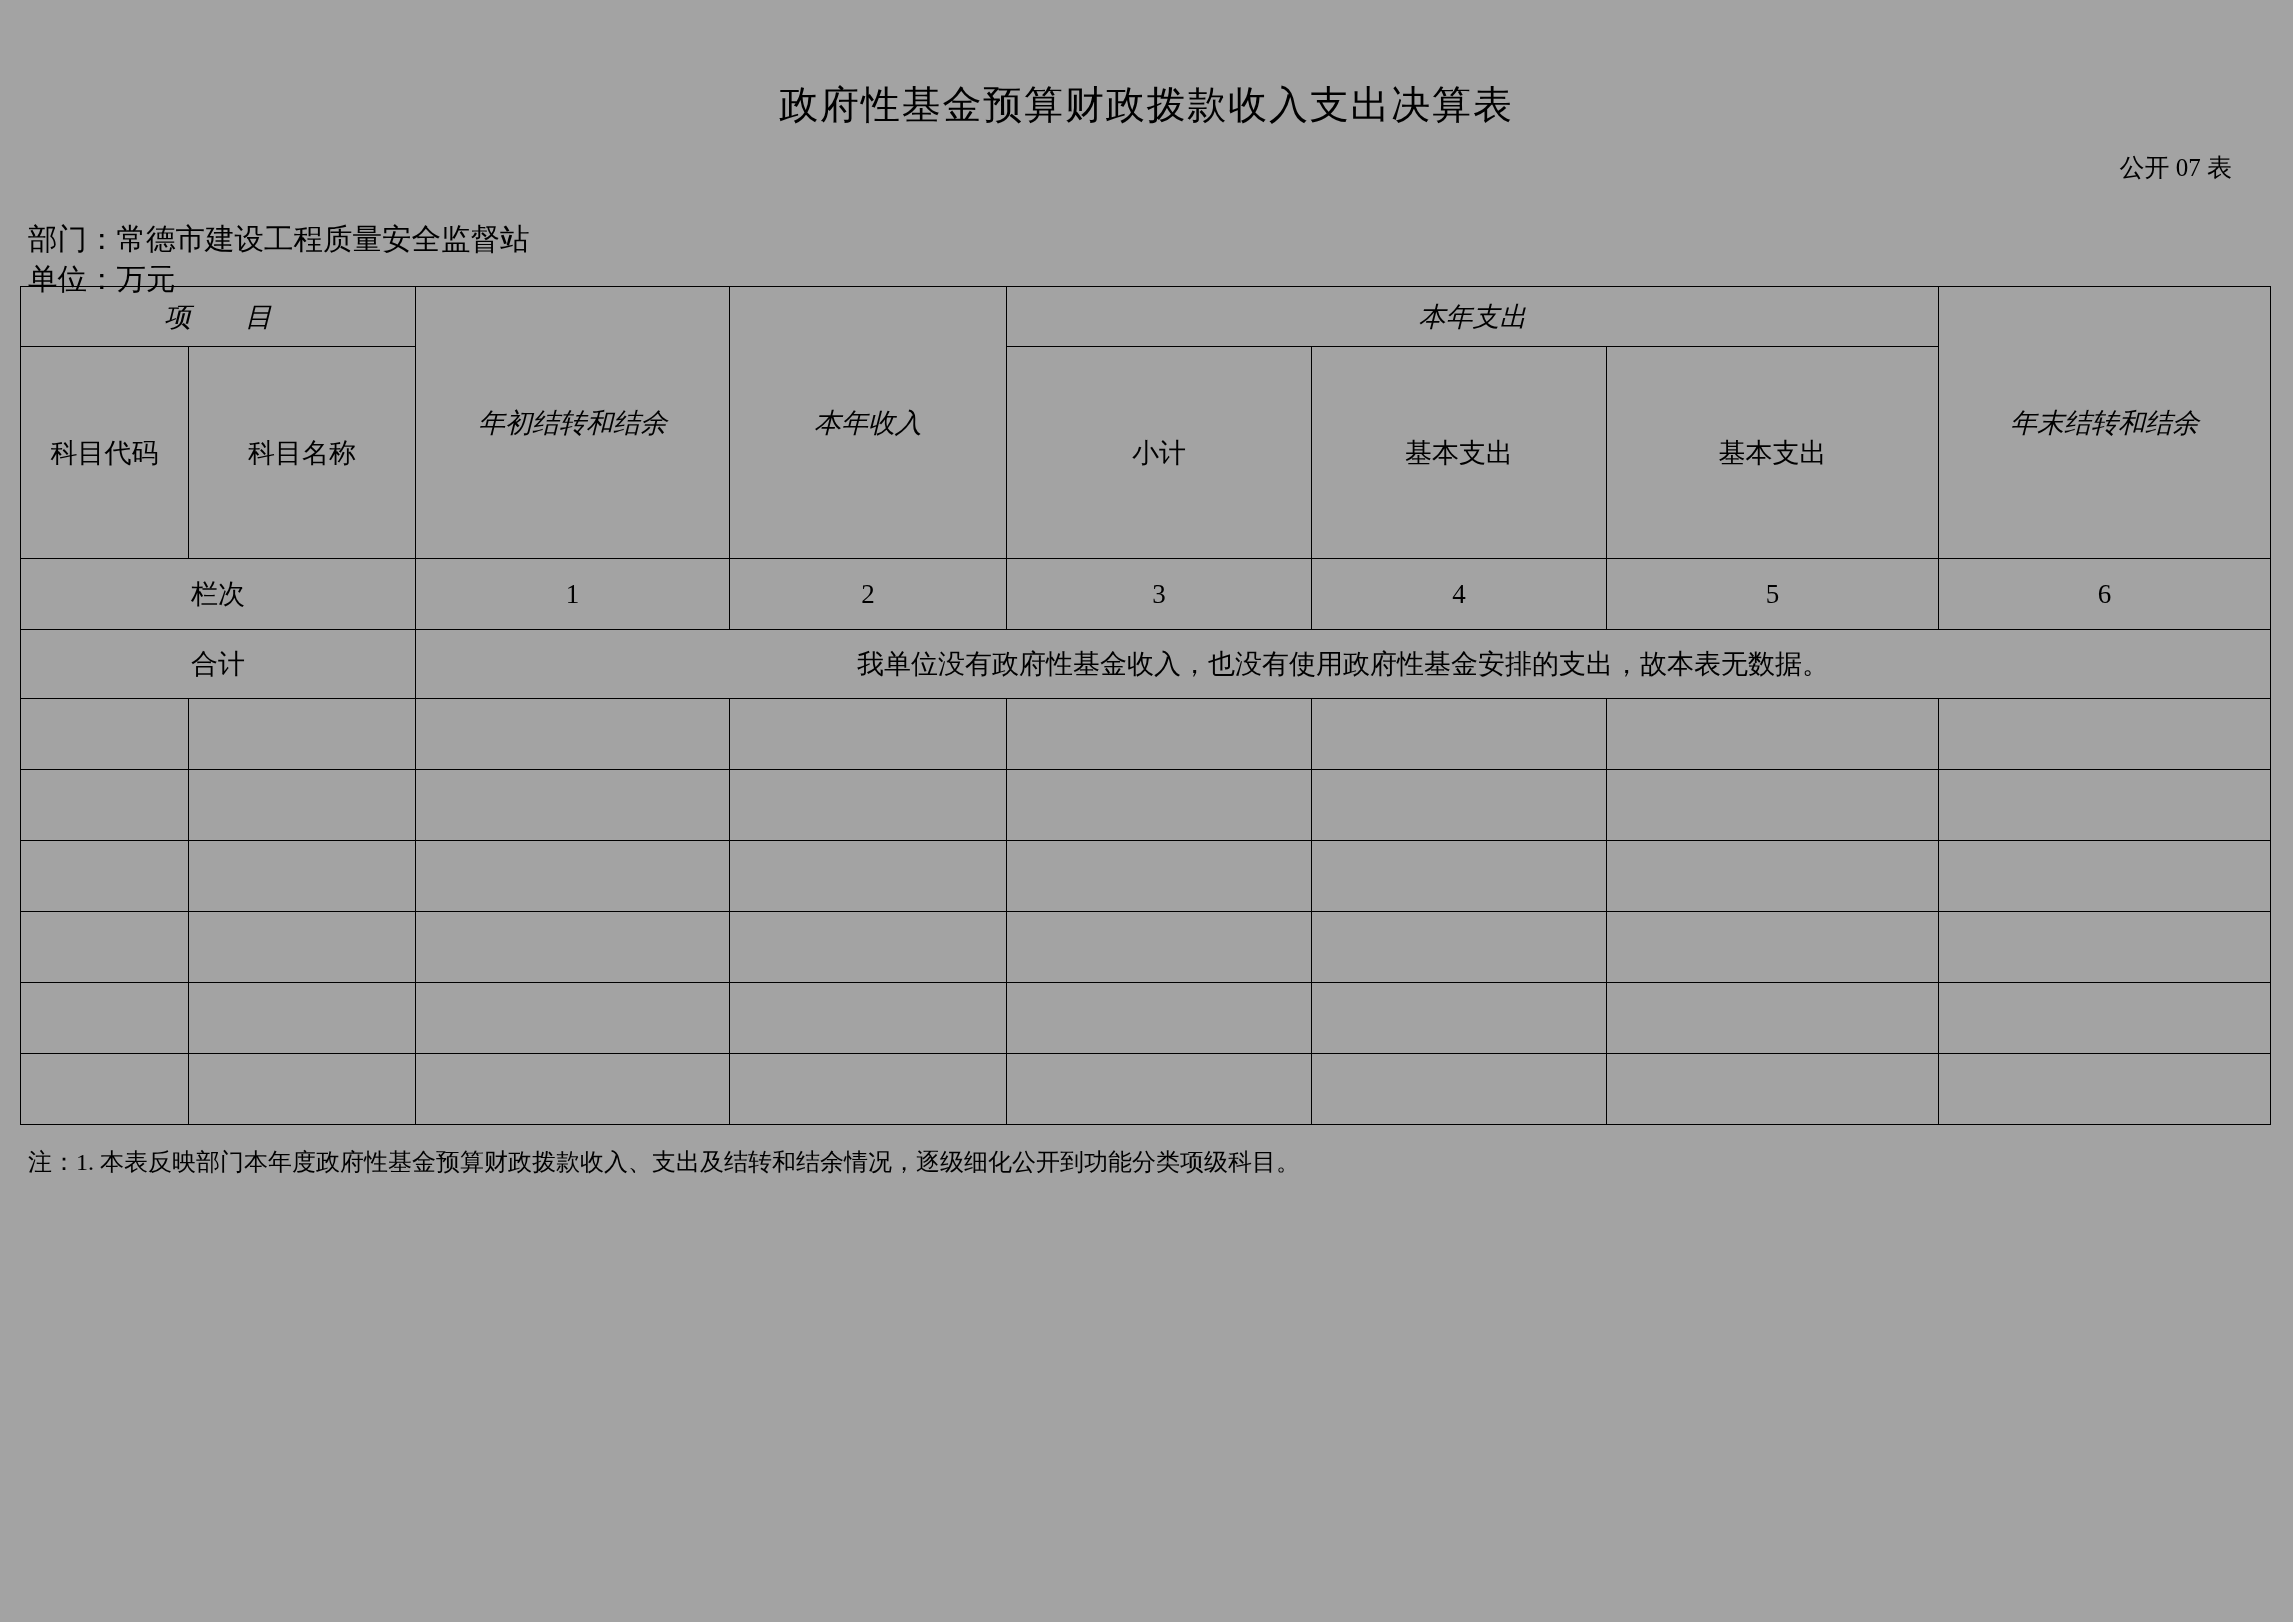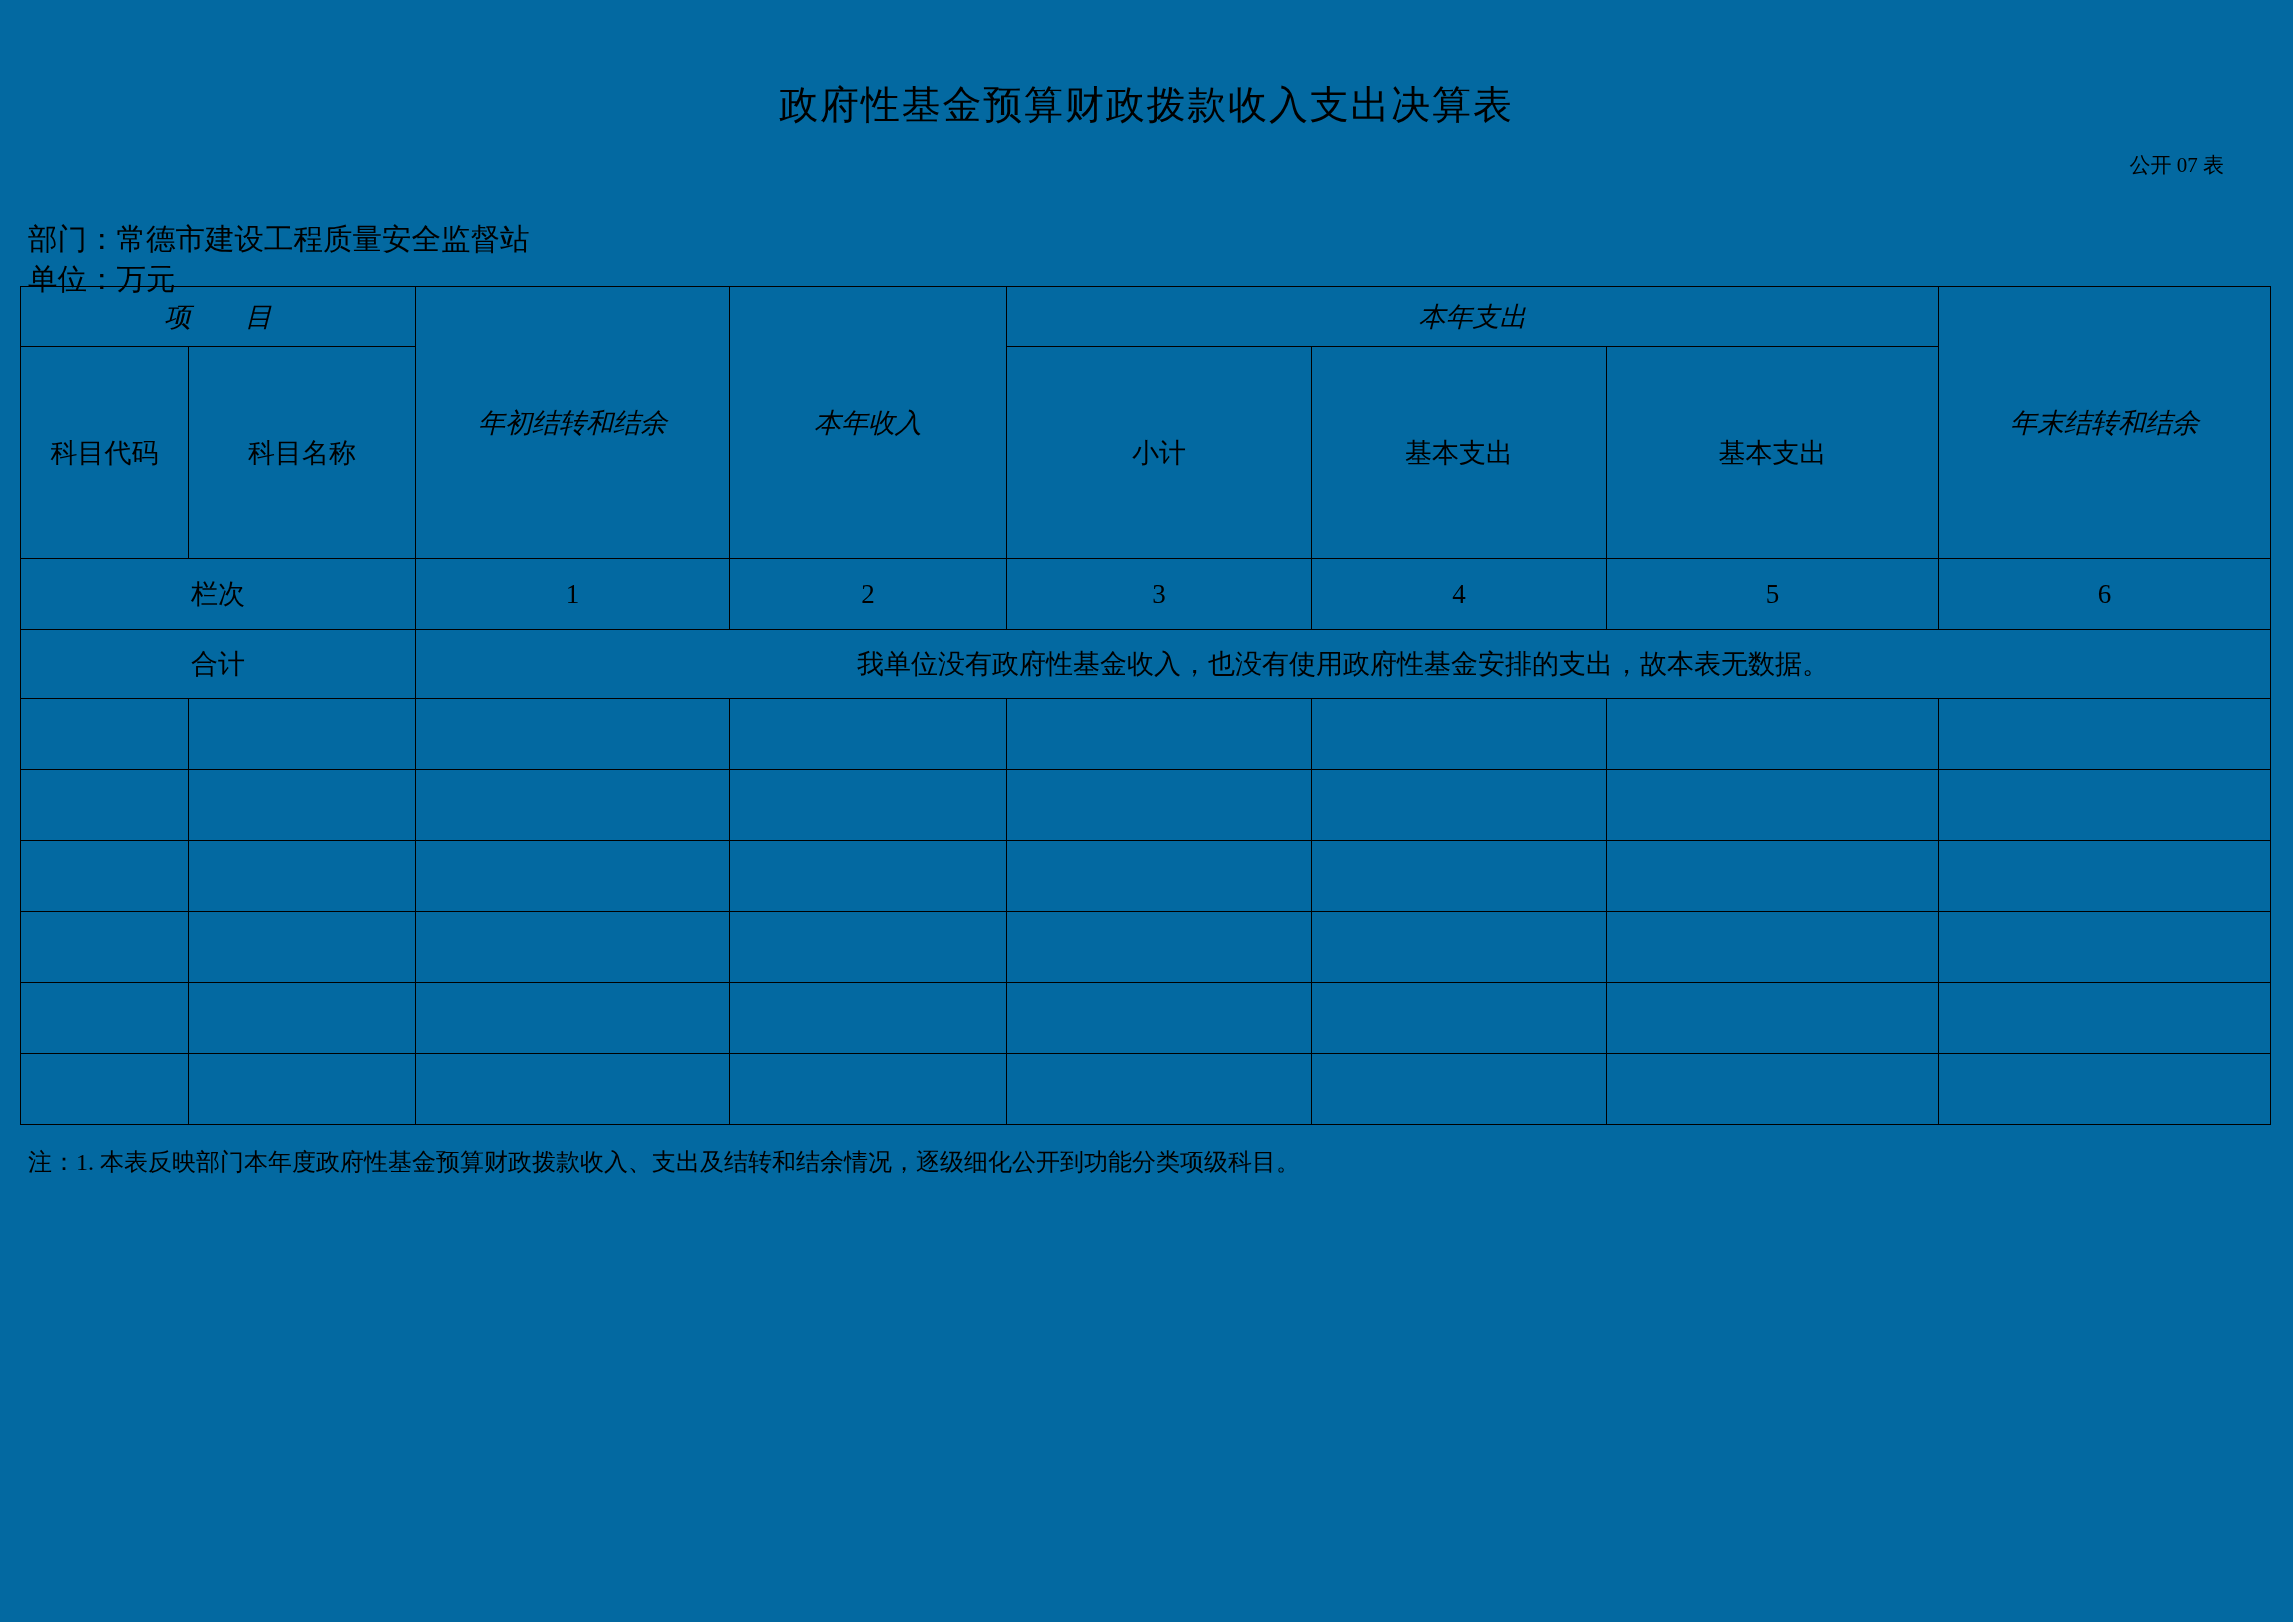--- a/index.html
+++ b/index.html
@@ -1,40 +1,40 @@
 <!DOCTYPE html>
 <html style="font-size:14.8px"><head>
 <meta charset="utf-8">
 <style>
   * { margin: 0; padding: 0; box-sizing: border-box; }
   html, body { background: #ffffff; }
   .page {
     position: relative;
     width: 2293px;
     height: 1623px;
-    background: #0369a1;
+    background: #a3a3a3;
     color: #000000;
     font-family: "Liberation Serif", "DejaVu Serif", serif;
     overflow: hidden;
   }
   .title {
     position: absolute;
     top: 78px;
     left: 0;
     width: 100%;
     text-align: center;
     font-size: 39px;
     letter-spacing: 1.8px;
     font-weight: 400;
   }
   .pub-label {
     position: absolute;
     top: 151px;
-    right: 69px;
-    font-size: 21px;
+    right: 61px;
+    font-size: 25px;
   }
   .meta-row {
     position: absolute;
     top: 220px;
     left: 28px;
     right: 69px;
     display: flex;
     justify-content: space-between;
     font-size: 29.5px;
     flex-direction: column;

